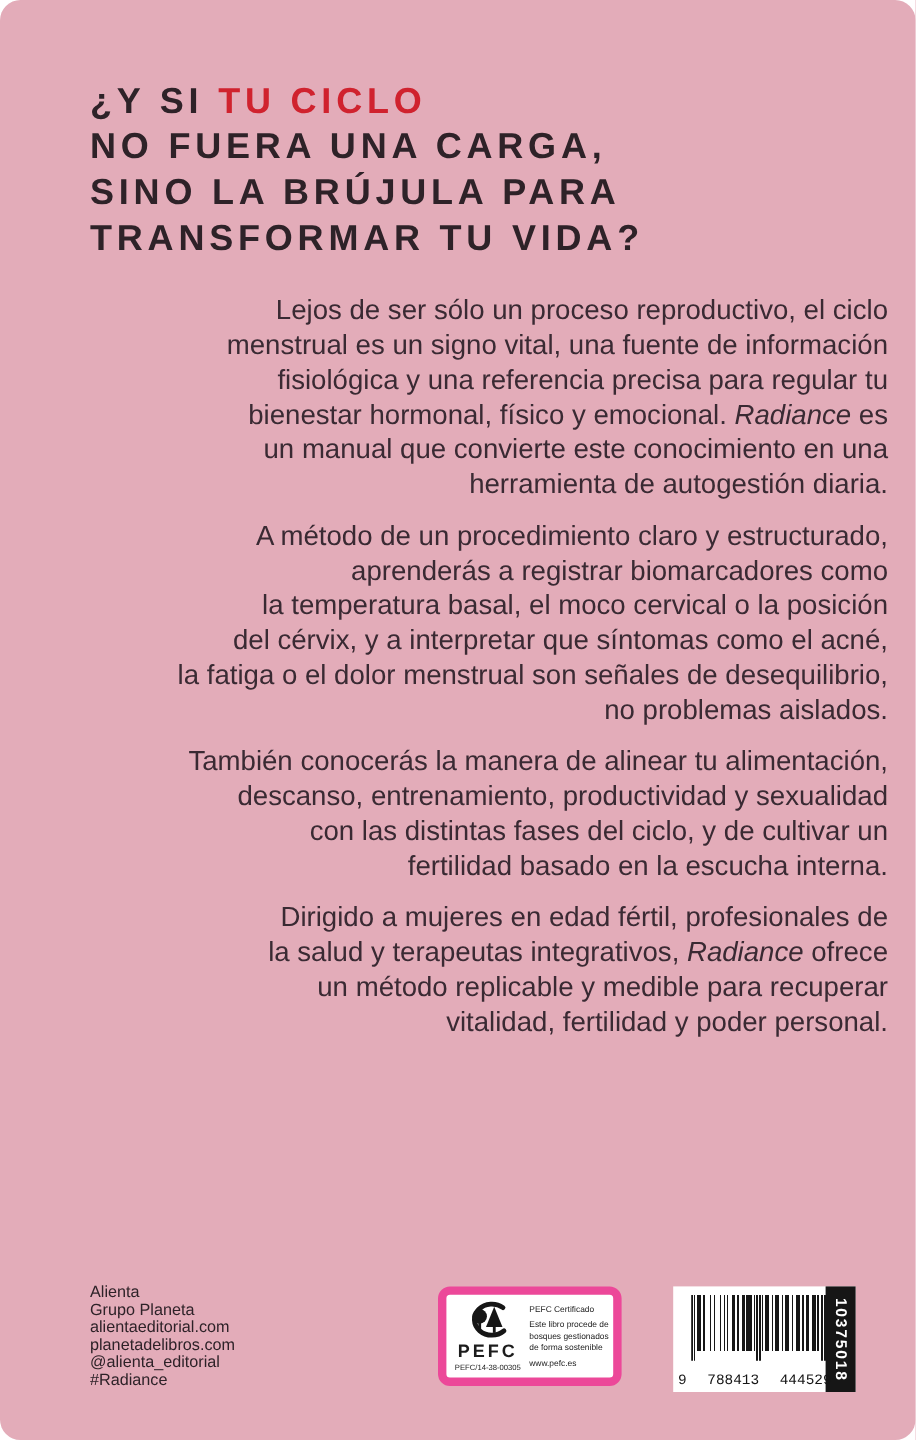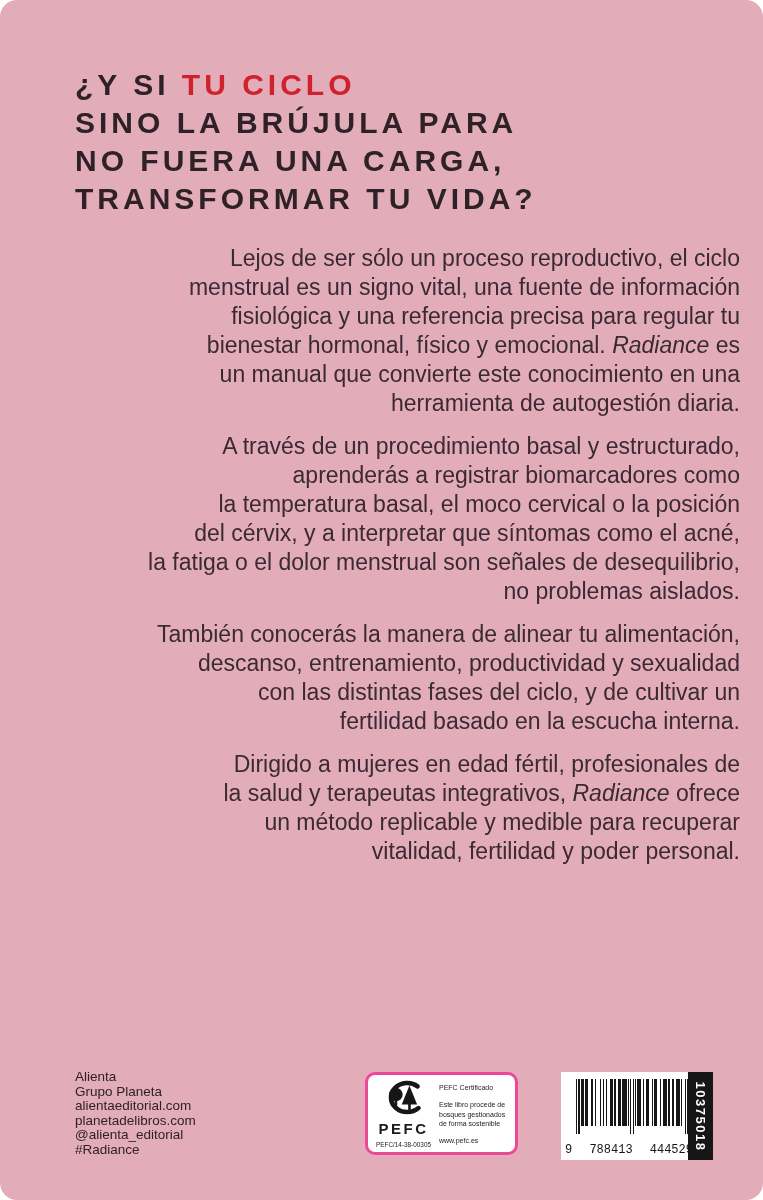--- a/index.html
+++ b/index.html
@@ -32,21 +32,21 @@
   .publisher{
     position:absolute;left:75px;top:1070px;
     font-size:13.5px;line-height:14.6px;
     color:var(--ink,#2e2228);
   }
   .publisher .bold{font-weight:normal;}
   
   .pefc-box{
     position:absolute;left:365px;top:1072px;width:153px;height:83px;
     box-sizing:border-box;background:#fff;
-    border:3px solid #ec4899;border-radius:10px;
+    border:7px solid #ec4899;border-radius:10px;
     display:flex;gap:7px;padding:5px 6px 4px 7px;
     color:#1c1c1c;
   }
   .pefc-left{width:62px;display:flex;flex-direction:column;align-items:center;justify-content:space-between;}
   .pefc-logo{display:block;}
   .pefc-word{font-weight:bold;font-size:15px;letter-spacing:2.5px;line-height:1;margin-top:1px;}
   .pefc-cert{font-size:6.4px;white-space:nowrap;margin-top:3px;}
   .pefc-right{flex:1;display:flex;flex-direction:column;justify-content:space-between;font-size:7px;line-height:1.4;padding:3px 0 2px 0;}
   .pefc-body{width:70px;}
   
@@ -71,28 +71,28 @@
     white-space:nowrap;transform:rotate(90deg);
   }
 </style>
 </head>
 <body>
 
 <div class="page" style="--bg: #e3acb9; --accent: #d0222e; --ink: #2e2228; --body-ink: #3a2a33;">
 
   <div class="title">
     <div><span>¿Y SI </span><span class="accent">TU CICLO</span></div>
+    <div><span>NO FUERA UNA CARGA,</span></div>
     <div><span>SINO LA BRÚJULA PARA</span></div>
-    <div><span>NO FUERA UNA CARGA,</span></div>
     <div><span>TRANSFORMAR TU VIDA?</span></div>
   </div>
 
   <div class="body-copy">
       <p><span>Lejos de ser sólo un proceso reproductivo, el ciclo</span><br><span>menstrual es un signo vital, una fuente de información</span><br><span>fisiológica y una referencia precisa para regular tu</span><br><span>bienestar hormonal, físico y emocional. </span><em>Radiance</em><span> es</span><br><span>un manual que convierte este conocimiento en una</span><br><span>herramienta de autogestión diaria.</span></p>
-      <p><span>A través de un procedimiento basal y estructurado,</span><br><span>aprenderás a registrar biomarcadores como</span><br><span>la temperatura basal, el moco cervical o la posición</span><br><span>del cérvix, y a interpretar que síntomas como el acné,</span><br><span>la fatiga o el dolor menstrual son señales de desequilibrio,</span><br><span>no problemas aislados.</span></p>
+      <p><span>A método de un procedimiento claro y estructurado,</span><br><span>aprenderás a registrar biomarcadores como</span><br><span>la temperatura basal, el moco cervical o la posición</span><br><span>del cérvix, y a interpretar que síntomas como el acné,</span><br><span>la fatiga o el dolor menstrual son señales de desequilibrio,</span><br><span>no problemas aislados.</span></p>
       <p><span>También conocerás la manera de alinear tu alimentación,</span><br><span>descanso, entrenamiento, productividad y sexualidad</span><br><span>con las distintas fases del ciclo, y de cultivar un</span><br><span>fertilidad basado en la escucha interna.</span></p>
       <p><span>Dirigido a mujeres en edad fértil, profesionales de</span><br><span>la salud y terapeutas integrativos, </span><em>Radiance</em><span> ofrece</span><br><span>un método replicable y medible para recuperar</span><br><span>vitalidad, fertilidad y poder personal.</span></p>
     </div>
 
   <div class="publisher">
     <div class="bold">Alienta</div>
     <div class="bold">Grupo Planeta</div>
     <div>alientaeditorial.com</div>
     <div>planetadelibros.com</div>
     <div>@alienta_editorial</div>

